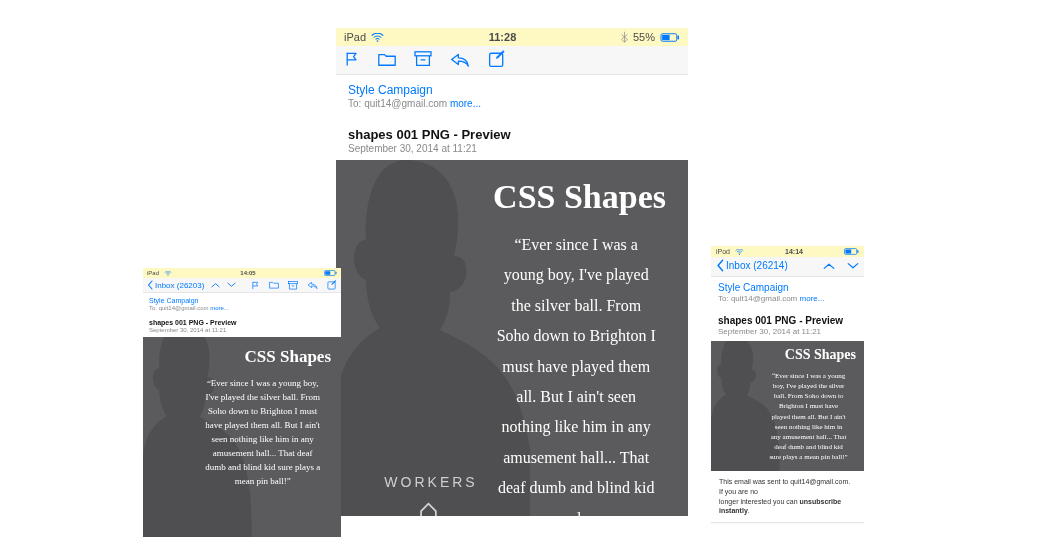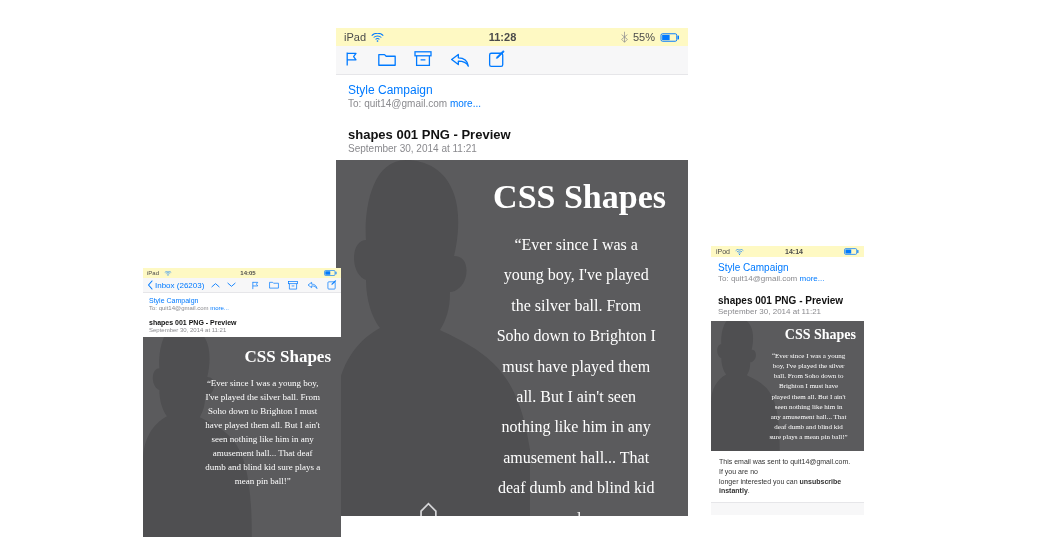--- a/index.html
+++ b/index.html
@@ -298,20 +298,21 @@
     </div>
     <div class="subject">shapes 001 PNG - Preview</div>
     <div class="date">September 30, 2014 at 11:21</div>
   </div>
 
   <div class="hero">
     <svg class="hero-sil" preserveAspectRatio="xMinYMax slice" viewBox="0 0 200 390">
         <use href="#silhouette"></use>
       </svg>
     <div class="tshirt" style="bottom:0;left:6%;width:42%;">
+      <div class="tshirt-txt">WORKERS</div>
       <svg width="100%" height="50">
           <use href="#skyline"></use>
         </svg>
     </div>
     <h1>CSS Shapes</h1>
     <p class="quote">“Ever since I was a young boy, I've played the silver ball. From Soho down to Brighton I must have played them all. But I ain't seen nothing like him in any amusement hall... That deaf dumb and blind kid sure plays a</p>
   </div>
 </div>
 
 <div id="dev-left" class="device">
@@ -417,20 +418,44 @@
     <div class="status-time">14:14</div>
     <div class="status-right">
       <span class="ios-ico">
           <svg width="15" height="7">
             <use href="#battery"></use>
           </svg>
         </span>
     </div>
   </div>
 
+  <div class="nav-bar">
+    <div class="nav-left">
+      <div class="back-btn">
+        <span class="ios-ico">
+            <svg class="chev" width="8" height="13">
+              <use href="#back-chevron"></use>
+            </svg>
+          </span>
+        <span class="back-txt">Inbox (26214)</span>
+      </div>
+    </div>
+    <div class="nav-right">
+      <span class="ios-ico">
+          <svg width="12" height="8">
+            <use href="#chev-up"></use>
+          </svg>
+        </span>
+      <span class="ios-ico">
+          <svg width="12" height="8">
+            <use href="#chev-down"></use>
+          </svg>
+        </span>
+    </div>
+  </div>
 
   <div class="mail-head">
     <div class="sender">Style Campaign</div>
     <div class="to-line">
       <span>To:</span>
       <span>quit14@gmail.com</span>
       <span class="more">more...</span>
     </div>
     <div class="subject">shapes 001 PNG - Preview</div>
     <div class="date">September 30, 2014 at 11:21</div>

